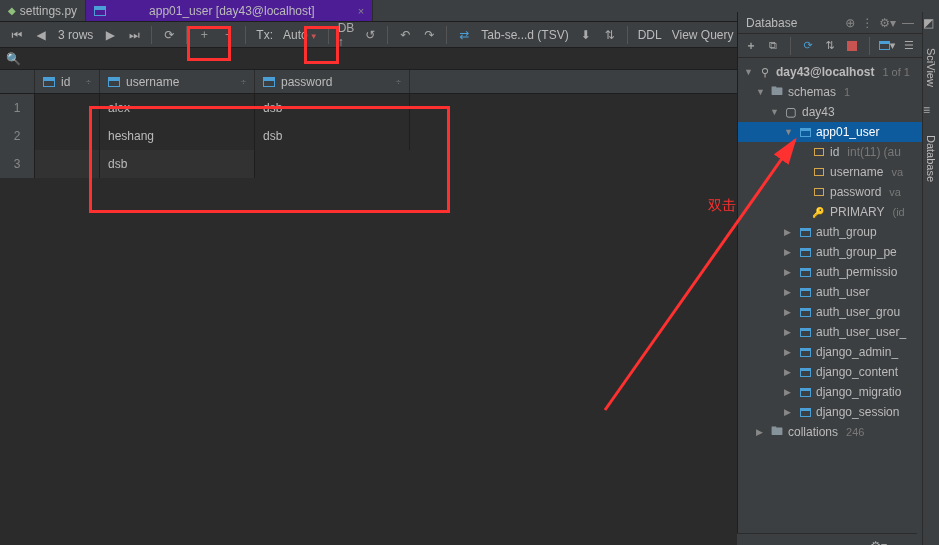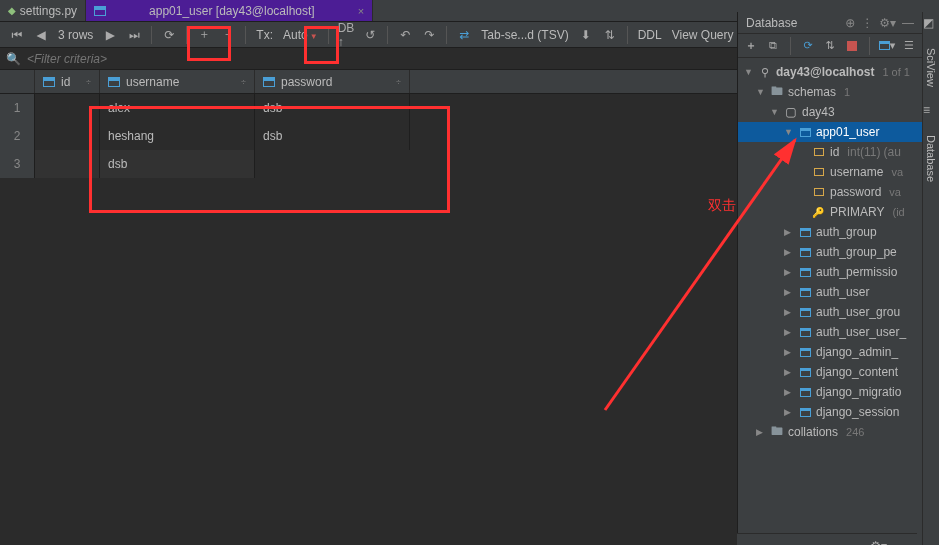--- a/index.html
+++ b/index.html
@@ -126,21 +126,20 @@
   <span class="tbtn">⬇</span>
   <span class="tbtn">⇅</span>
   <span class="sep"></span>
   <span class="tx-label">DDL</span>
   <span class="tx-label">View Query</span>
   <span class="tbtn">⚙</span>
 </div>
 
 <div class="filter-row">
   <span class="srch">🔍</span>
-  <input placeholder="&lt;Filter criteria&gt;" style="">
   <span class="clear">×</span>
 </div>
 
 <div class="main">
   <div class="table-hdr">
     <div class="th rownum"></div>
     <div class="th id">
       <span class="tbl-icon"></span>
       <span>id</span>
       <span class="sort">÷</span>

